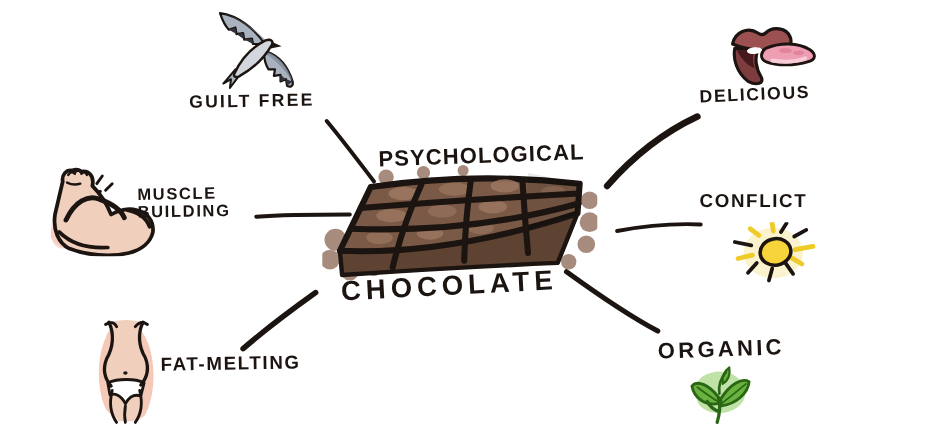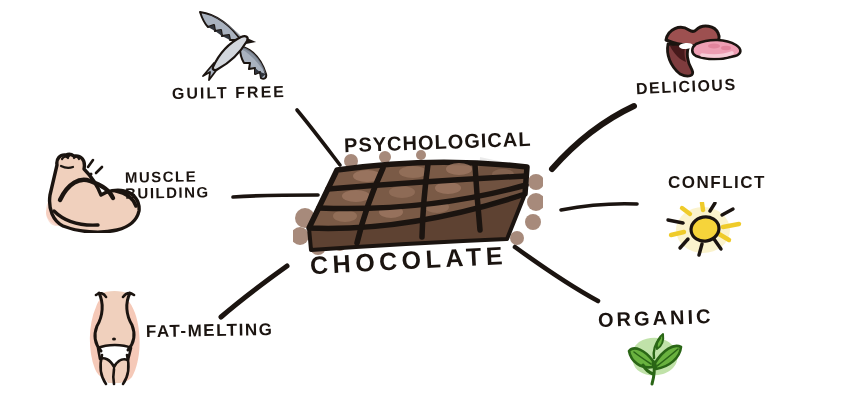--- a/index.html
+++ b/index.html
@@ -18,21 +18,21 @@
          overflow:hidden;font-family:"Liberation Sans","DejaVu Sans",sans-serif;}
   .stage svg{position:absolute;display:block;}
   .lbl{position:absolute;font-weight:700;color:var(--ink);white-space:nowrap;
        letter-spacing:2px;line-height:1;}
   .lbl-psychological{left:344px;top:132px;font-size:20px;letter-spacing:1px;transform:rotate(-2deg);}
   .lbl-chocolate{left:310px;top:248px;font-size:25px;letter-spacing:4.5px;transform:rotate(-3deg);}
   .lbl-guilt{left:172px;top:85px;font-size:16px;letter-spacing:2px;transform:rotate(-1deg);}
   .lbl-muscle{left:125px;top:169px;font-size:15px;letter-spacing:1.5px;line-height:16px;transform:rotate(-1deg);}
   .lbl-fat{left:146px;top:322px;font-size:17px;letter-spacing:1.5px;transform:rotate(-1deg);}
   .lbl-delicious{left:636px;top:79px;font-size:16px;letter-spacing:1.5px;transform:rotate(-2.5deg);}
-  .lbl-conflict{left:636px;top:174px;width:130px;font-size:17px;letter-spacing:1.5px;line-height:18px;text-align:right;}
+  .lbl-conflict{left:636px;top:174px;width:130px;font-size:17px;letter-spacing:1.5px;line-height:18px;text-align:left;}
   .lbl-organic{left:598px;top:308px;font-size:20px;letter-spacing:3px;transform:rotate(-2deg);}
   .conn path{fill:none;stroke:var(--ink);stroke-linecap:round;}
 </style>
 </head>
 <body>
 
 <div class="stage">
 
   <svg class="conn" style="left:0;top:0" width="846" height="400" viewBox="0 0 846 400">
     <path d="M297,110 C312,128 327,148 340,165" stroke-width="3.6"></path>

